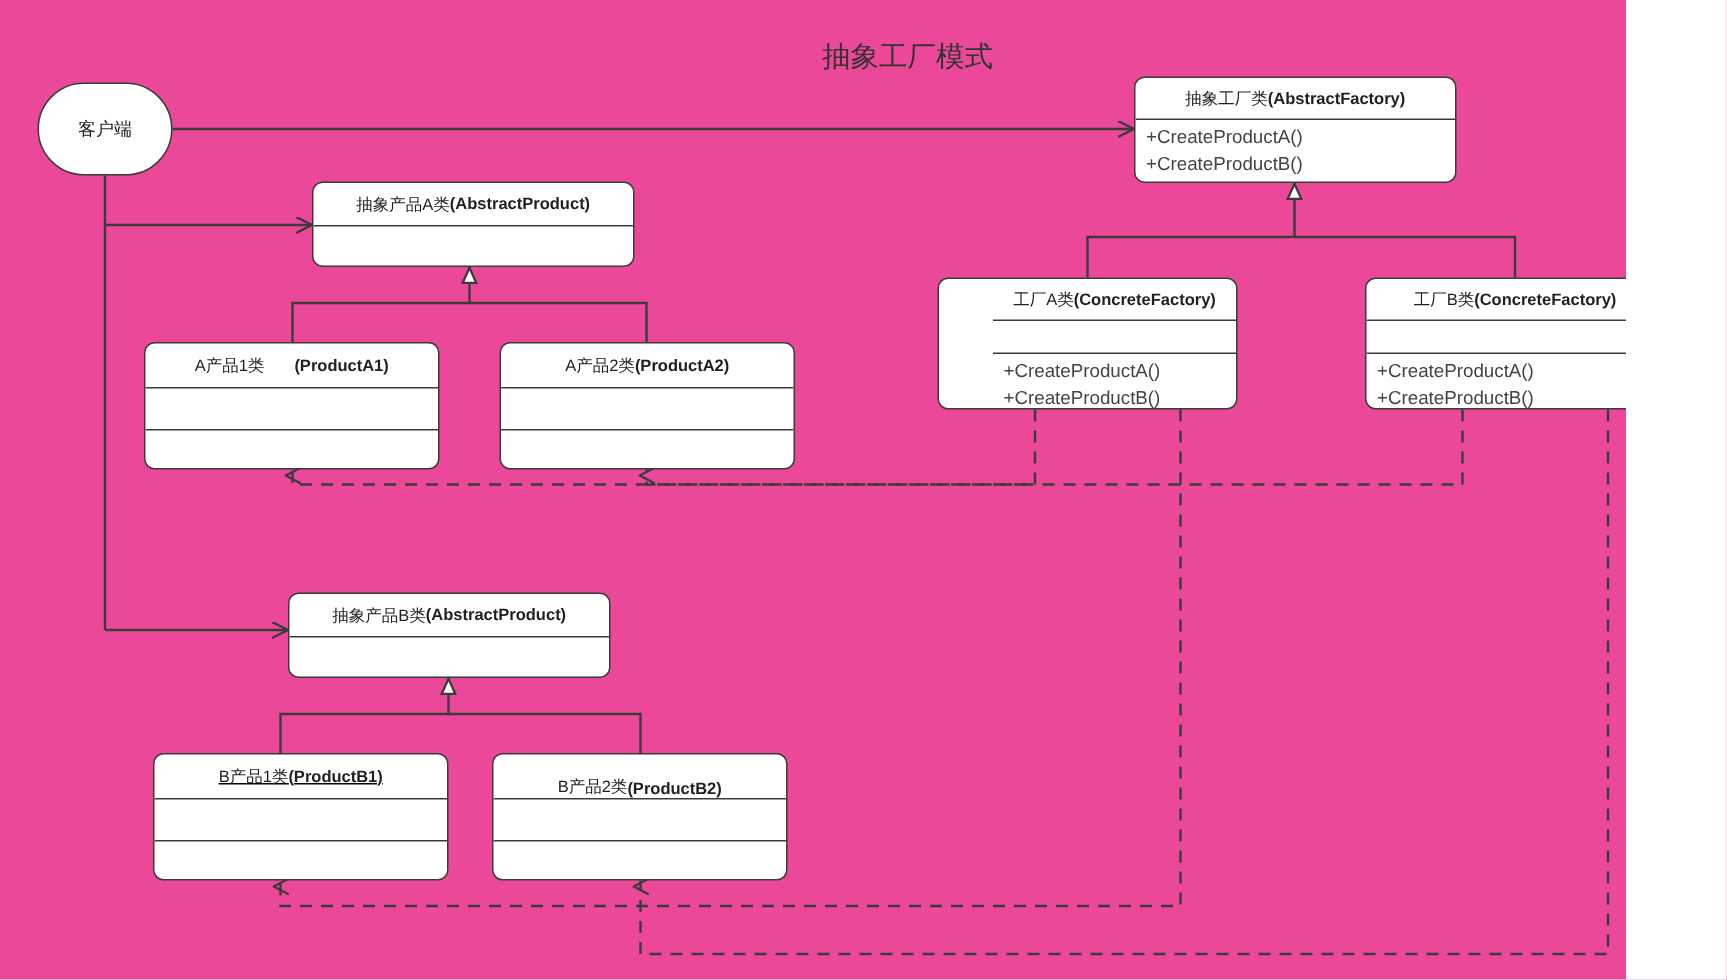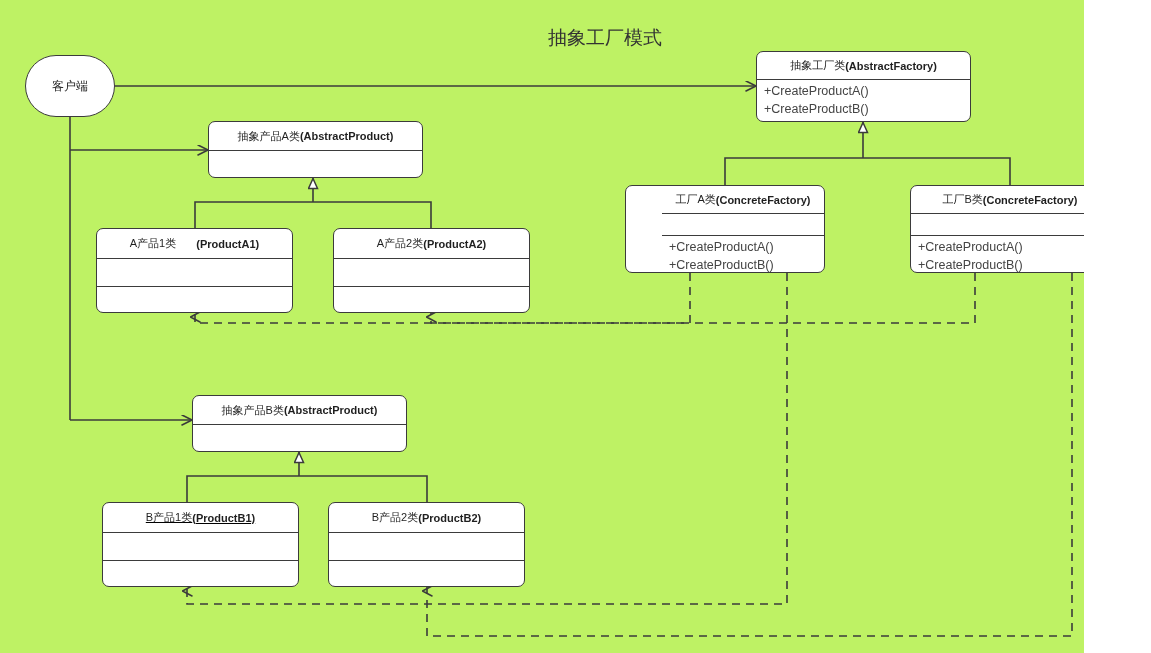--- a/index.html
+++ b/index.html
@@ -1,16 +1,16 @@
 <!DOCTYPE html>
 <html><head>
 <meta charset="utf-8">
 <style>
   html,body{margin:0;padding:0;background:#ffffff;}
-  #canvas{position:relative;width:1084px;height:653px;background:#bef264;
+  #canvas{position:relative;width:1084px;height:653px;background:#ec4899;
           font-family:"Liberation Sans","DejaVu Sans",sans-serif;overflow:hidden;}
   #wires{position:absolute;left:0;top:0;width:1151px;height:653px;}
   .node{position:absolute;box-sizing:border-box;border:1.6px solid #3b3b3b;
         border-radius:7px;background:#ffffff;overflow:hidden;}
   .node .row{box-sizing:border-box;display:flex;align-items:center;
              justify-content:center;width:100%;}
   .node .row.sep{border-top:1.6px solid #3b3b3b;}
   .title-row{font-size:11px;color:#1f1f1f;font-weight:400;white-space:nowrap;}
   .title-row b{font-weight:700;}
   .ops{justify-content:flex-start!important;padding-left:7px;
@@ -147,21 +147,21 @@
   <div class="node" style="left:102px;top:502px;width:197px;height:85px;text-decoration:underline;">
     <div class="row title-row" style="height:29px;">
       <span>B产品1类</span>
         <b>(ProductB1)</b>
     </div>
     <div class="row sep" style="height:28px;"></div>
     <div class="row sep" style="height:28px;"></div>
   </div>
 
   <div class="node" style="left:328px;top:502px;width:197px;height:85px;">
-    <div class="row title-row" style="height:29px;">
+    <div class="row title-row" style="height:29px;align-items:flex-end;">
       <span>B产品2类</span>
         <b>(ProductB2)</b>
     </div>
     <div class="row sep" style="height:28px;"></div>
     <div class="row sep" style="height:28px;"></div>
   </div>
 
 </div>
 
 </body></html>

